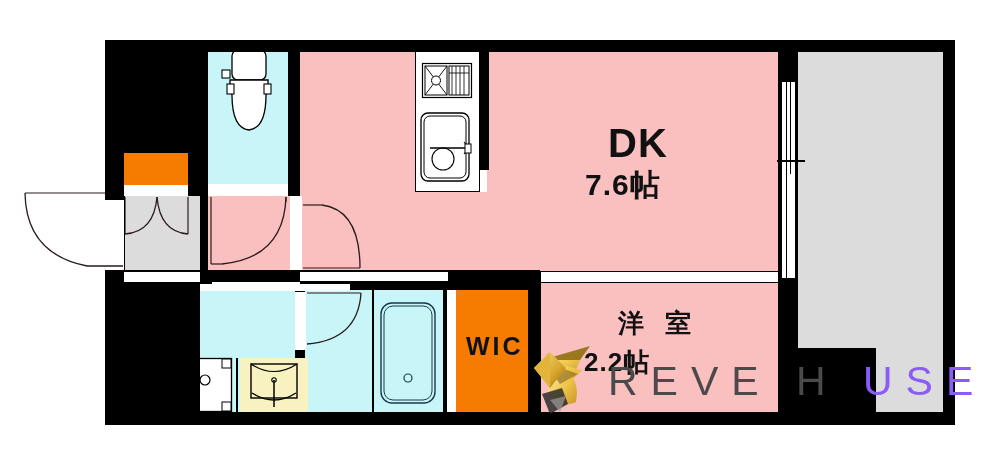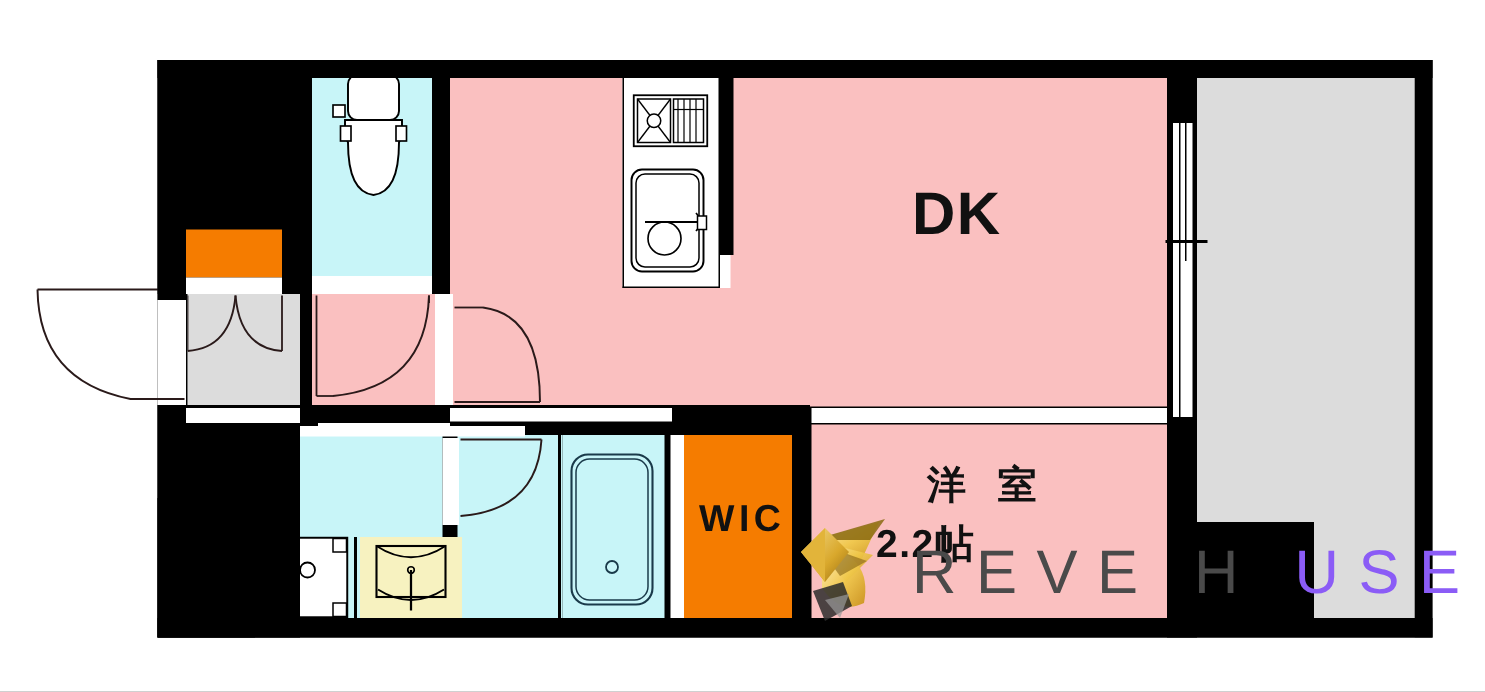--- a/index.html
+++ b/index.html
@@ -239,20 +239,21 @@
 
   <div class="abs gray" style="left:798px;top:52px;width:145px;height:296px;"></div>
   <div class="abs gray" style="left:876px;top:348px;width:67px;height:64px;"></div>
 
   <div class="abs white" style="left:782px;top:82px;width:13px;height:196px;"></div>
   <div class="abs thinline" style="left:786px;top:82px;width:1px;height:196px;"></div>
   <div class="abs thinline" style="left:790px;top:82px;width:1px;height:92px;"></div>
   <div class="abs thinline" style="left:777px;top:160px;width:28px;height:2px;"></div>
 
   <div class="lbl lbl-dk-name" style="left:608px;top:121px;">DK</div>
+  <div class="lbl lbl-dk-size" style="left:585px;top:165px;">7.6帖</div>
 
   <div class="lbl lbl-room-name" style="left:618px;top:306px;">洋 室</div>
   <div class="lbl lbl-room-size" style="left:584px;top:345px;">2.2帖</div>
 
   <div class="lbl lbl-wic" style="left:466px;top:332px;">WIC</div>
 
   <div class="wm-logo" style="left:520px;top:340px;width:86px;height:82px;">
     <svg width="86" height="82" viewBox="0 0 86 82">
       <defs>
         <linearGradient id="gfan" x1="0" y1="0" x2="1" y2="1">

